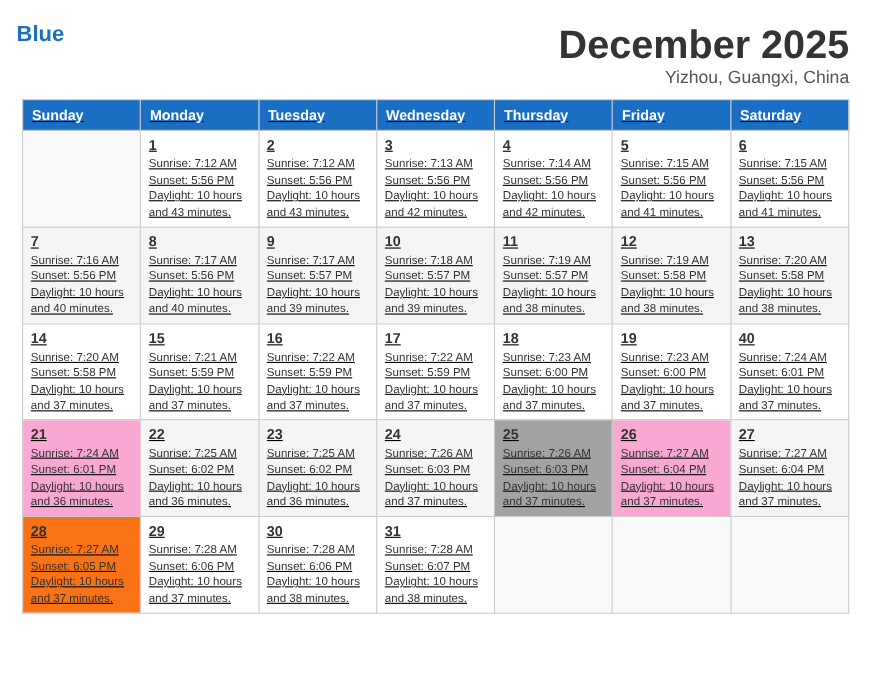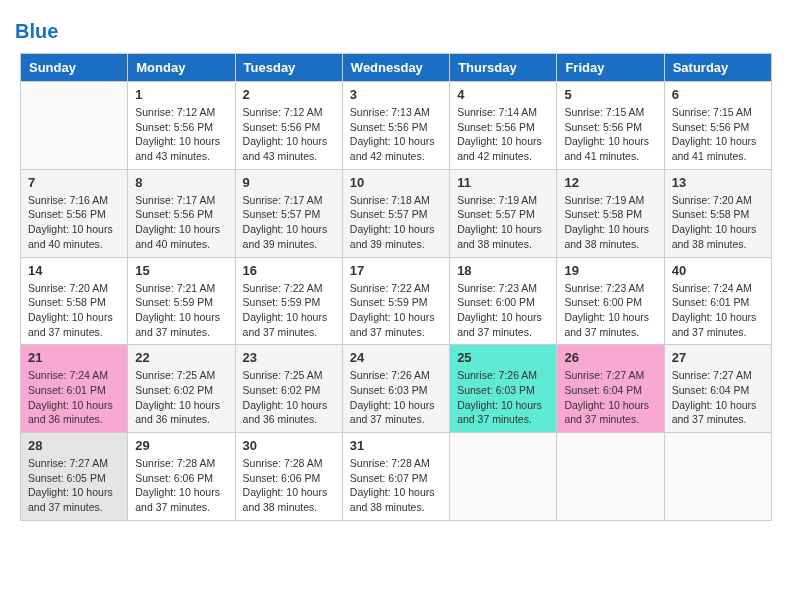--- a/index.html
+++ b/index.html
@@ -34,20 +34,21 @@
       color: #333;
     }
     .location-title {
       font-size: 16px;
       color: #555;
     }
     .calendar {
       width: 100%;
       border-collapse: collapse;
       border: 1px solid #ccc;
+      text-decoration: underline;
     }
     .calendar th {
       background-color: #1a6fc4;
       color: #fff;
       text-align: left;
       padding: 6px 8px;
       font-size: 13px;
       border: 1px solid #ccc;
     }
     .calendar td {
@@ -82,20 +83,24 @@
     .calendar thead tr th {
       background-color: #1a6fc4 !important;
     }
   </style>
 </head>
 <body>
 
 <div class="header">
   <div class="logo">
     <span style="font-size:20px;font-weight:bold;color:#1a6fc4;margin-left:-5px;">Blue</span>
+  </div>
+  <div class="title-block">
+    <div class="month-title">December 2025</div>
+    <div class="location-title">Yizhou, Guangxi, China</div>
   </div>
 </div>
 
 <table class="calendar">
   <thead>
     <tr>
     <th>Sunday</th>
         <th>Monday</th>
         <th>Tuesday</th>
         <th>Wednesday</th>
@@ -202,35 +207,35 @@
           <div class="day-info">Sunrise: 7:25 AM<br>Sunset: 6:02 PM<br>Daylight: 10 hours and 36 minutes.</div>
         </td>
         <td style="background-color: rgb(245, 245, 245);">
           <span class="day-number">23</span>
           <div class="day-info">Sunrise: 7:25 AM<br>Sunset: 6:02 PM<br>Daylight: 10 hours and 36 minutes.</div>
         </td>
         <td style="background-color: rgb(245, 245, 245);">
           <span class="day-number">24</span>
           <div class="day-info">Sunrise: 7:26 AM<br>Sunset: 6:03 PM<br>Daylight: 10 hours and 37 minutes.</div>
         </td>
-        <td style="background-color: #5eead4;">
+        <td style="background-color: #a3a3a3;">
           <span class="day-number">25</span>
           <div class="day-info">Sunrise: 7:26 AM<br>Sunset: 6:03 PM<br>Daylight: 10 hours and 37 minutes.</div>
         </td>
         <td style="background-color: #f9a8d4;">
           <span class="day-number">26</span>
           <div class="day-info">Sunrise: 7:27 AM<br>Sunset: 6:04 PM<br>Daylight: 10 hours and 37 minutes.</div>
         </td>
         <td style="background-color: rgb(245, 245, 245);">
           <span class="day-number">27</span>
           <div class="day-info">Sunrise: 7:27 AM<br>Sunset: 6:04 PM<br>Daylight: 10 hours and 37 minutes.</div>
         </td>
       </tr>
       <tr style="background-color: rgb(255, 255, 255);">
-        <td style="background-color: #e5e5e5;">
+        <td style="background-color: #f97316;">
           <span class="day-number">28</span>
           <div class="day-info">Sunrise: 7:27 AM<br>Sunset: 6:05 PM<br>Daylight: 10 hours and 37 minutes.</div>
         </td>
         <td style="background-color: rgb(255, 255, 255);">
           <span class="day-number">29</span>
           <div class="day-info">Sunrise: 7:28 AM<br>Sunset: 6:06 PM<br>Daylight: 10 hours and 37 minutes.</div>
         </td>
         <td style="background-color: rgb(255, 255, 255);">
           <span class="day-number">30</span>
           <div class="day-info">Sunrise: 7:28 AM<br>Sunset: 6:06 PM<br>Daylight: 10 hours and 38 minutes.</div>

